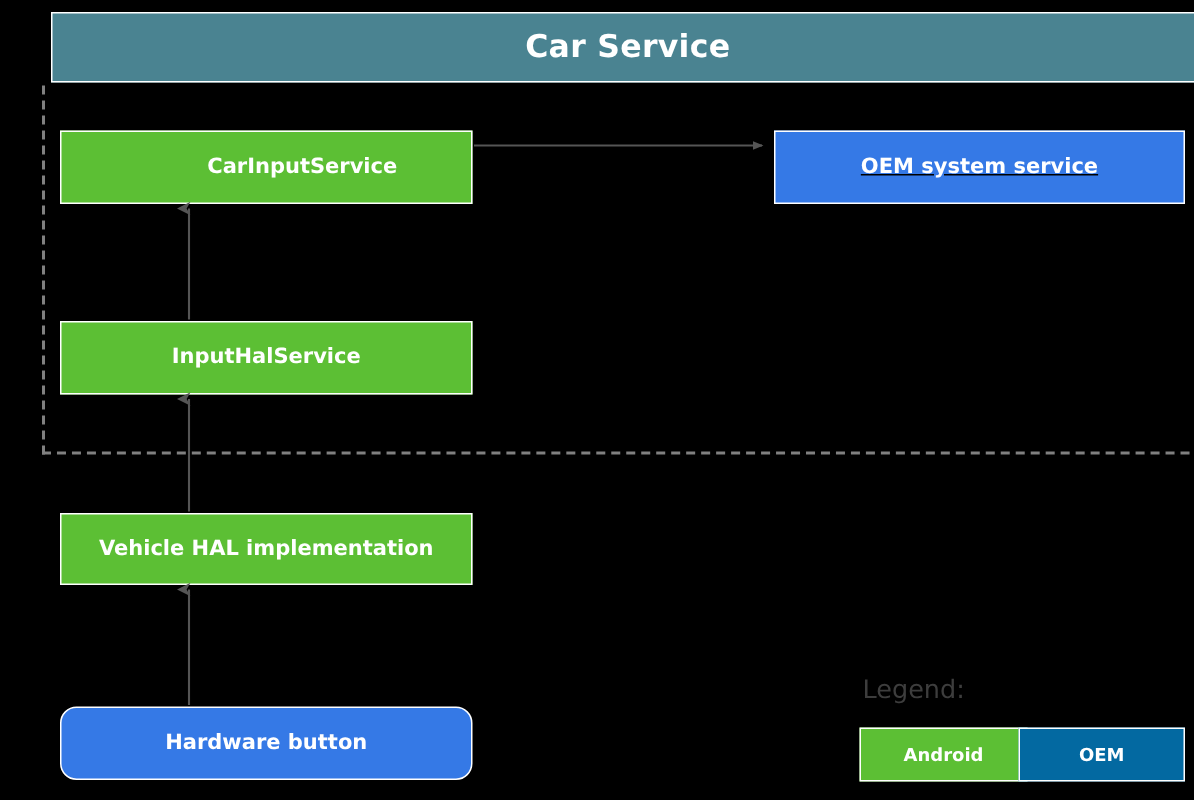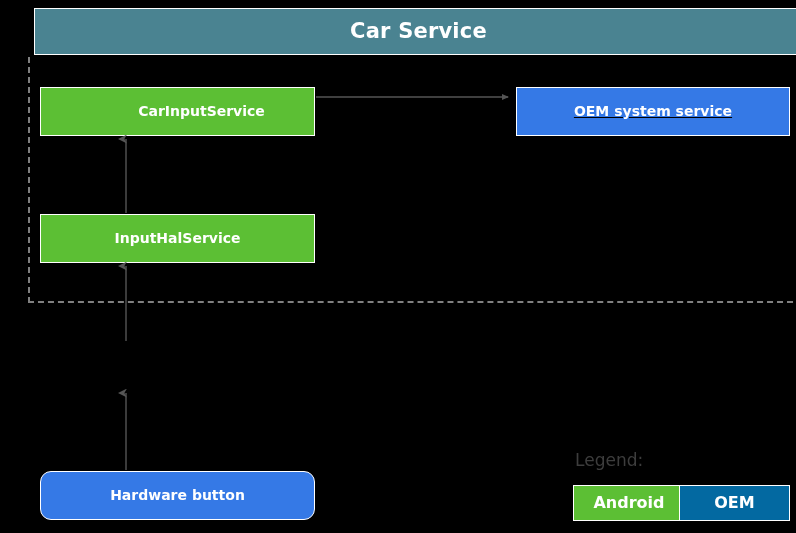--- a/index.html
+++ b/index.html
@@ -133,21 +133,21 @@
     top: 0;
     height: 36px;
     box-sizing: border-box;
     border: 1px solid #ffffff;
     display: flex;
     align-items: center;
     justify-content: center;
   }
   .legend-item .legend-label {
     color: #ffffff;
-    font-size: 16px;
+    font-size: 12px;
     font-weight: bold;
     line-height: 1;
   }
   #legend-item-0 { left: 0px;   width: 112px; background: #5cbf34; }
   #legend-item-1 { left: 106px; width: 111px; background: #0369a1; }
 </style>
 </head>
 <body>
 
 <div id="diagram">
@@ -163,20 +163,23 @@
   </div>
 
   <div class="node oem" id="node-oem-system-service">
     <span class="node-label">OEM system service</span>
   </div>
 
   <div class="node android" id="node-input-hal-service">
     <span class="node-label">InputHalService</span>
   </div>
 
+  <div class="node android" id="node-vehicle-hal">
+    <span class="node-label">Vehicle HAL implementation</span>
+  </div>
 
   <div class="node oem" id="node-hardware-button">
     <span class="node-label">Hardware button</span>
   </div>
 
   <svg id="arrow-layer" width="796" height="533" viewBox="0 0 796 533">
     <defs>
       <marker id="arrowhead-right" markerWidth="7" markerHeight="7" refX="6" refY="3.5" orient="auto" markerUnits="userSpaceOnUse">
         <path d="M0,0.6 L7,3.5 L0,6.4 z" fill="#555555"></path>
       </marker>

